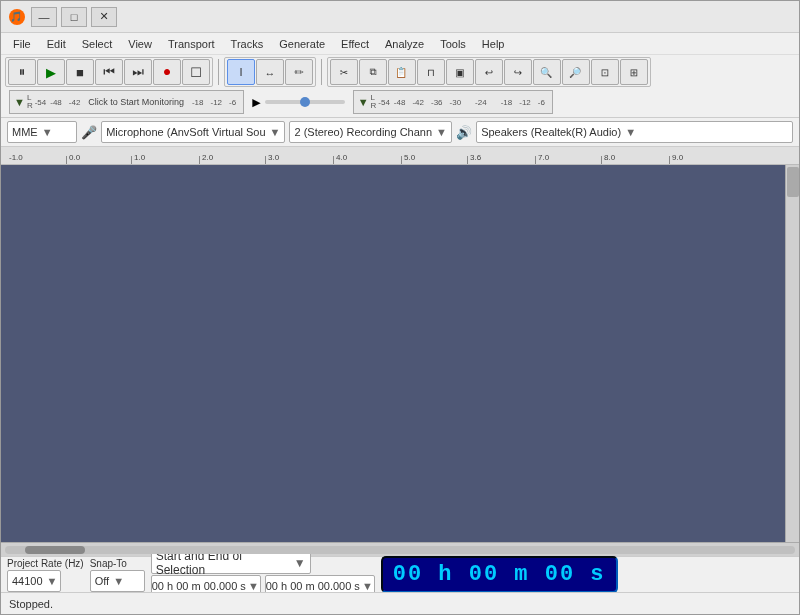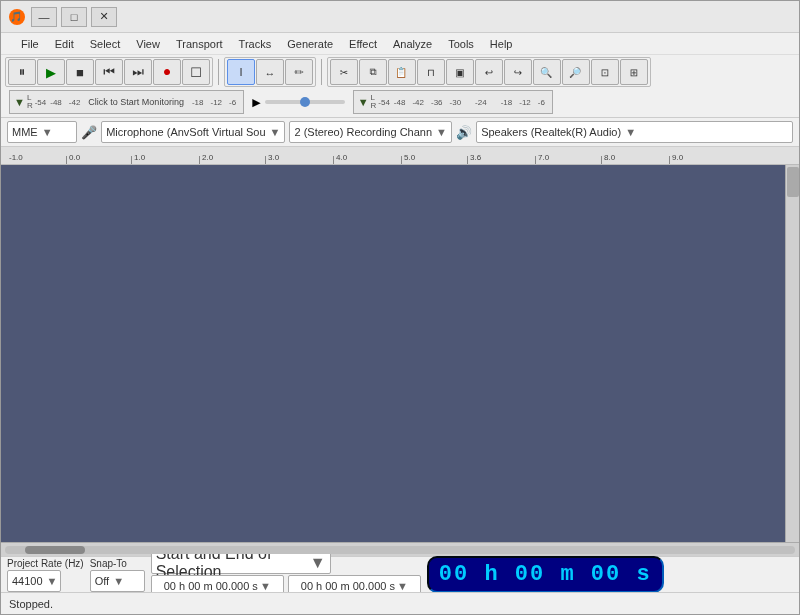--- a/index.html
+++ b/index.html
@@ -61,21 +61,21 @@
       font-size: 11px;
       cursor: pointer;
       color: #333;
     }
     
     .menu-bar {
       background: #f0f0f0;
       height: 22px;
       display: flex;
       align-items: center;
-      padding: 0 12px;
+      padding: 0 4px;
       border-bottom: 1px solid #ddd;
     }
     .menu-item {
       padding: 2px 8px;
       cursor: pointer;
       color: #333;
       font-size: 11px;
     }
     
     .toolbar-area {
@@ -214,36 +214,36 @@
       font-size: 11px;
       color: #333;
       display: flex;
       align-items: center;
       cursor: pointer;
     }
     .time-input {
       background: white;
       border: 1px solid #aaa;
       border-radius: 2px;
-      padding: 1px 12px;
+      padding: 1px 0;
       font-size: 11px;
       height: 22px;
       color: #333;
       min-width: 110px;
       display: flex;
       align-items: center;
     }
     .big-time-display {
       background: #000080;
       color: #00ccff;
       font-size: 22px;
       font-weight: bold;
       font-family: 'Courier New', monospace;
       padding: 4px 10px;
-      border-radius: 10px;
+      border-radius: 5px;
       letter-spacing: 2px;
       min-width: 160px;
       text-align: center;
       border: 2px inset #003366;
     }
     
     .status-bar {
       background: #f0f0f0;
       border-top: 1px solid #ccc;
       padding: 2px 8px;
@@ -458,21 +458,21 @@
       </div>
     </div>
     <div style="display:flex; flex-direction:column; align-items:flex-start; gap:1px;">
       <span class="bottom-label">Snap-To</span>
       <div class="bottom-select" style="width:55px; font-size:11px;">
         <span>Off</span>
         <span style="margin-left:4px; color:#666;">▼</span>
       </div>
     </div>
     <div style="display:flex; flex-direction:column; align-items:flex-start; gap:1px;">
-      <div class="bottom-select" style="width:180px; font-size:16px;">
+      <div class="bottom-select" style="width:160px; font-size:12px;">
         <span>Start and End of Selection</span>
         <span style="margin-left:4px; color:#666;">▼</span>
       </div>
       <div style="display:flex; gap:4px;">
         <div class="time-input">
           <span>00 h 00 m 00.000 s</span>
           <span style="margin-left:2px; color:#666;">▼</span>
         </div>
         <div class="time-input">
           <span>00 h 00 m 00.000 s</span>

